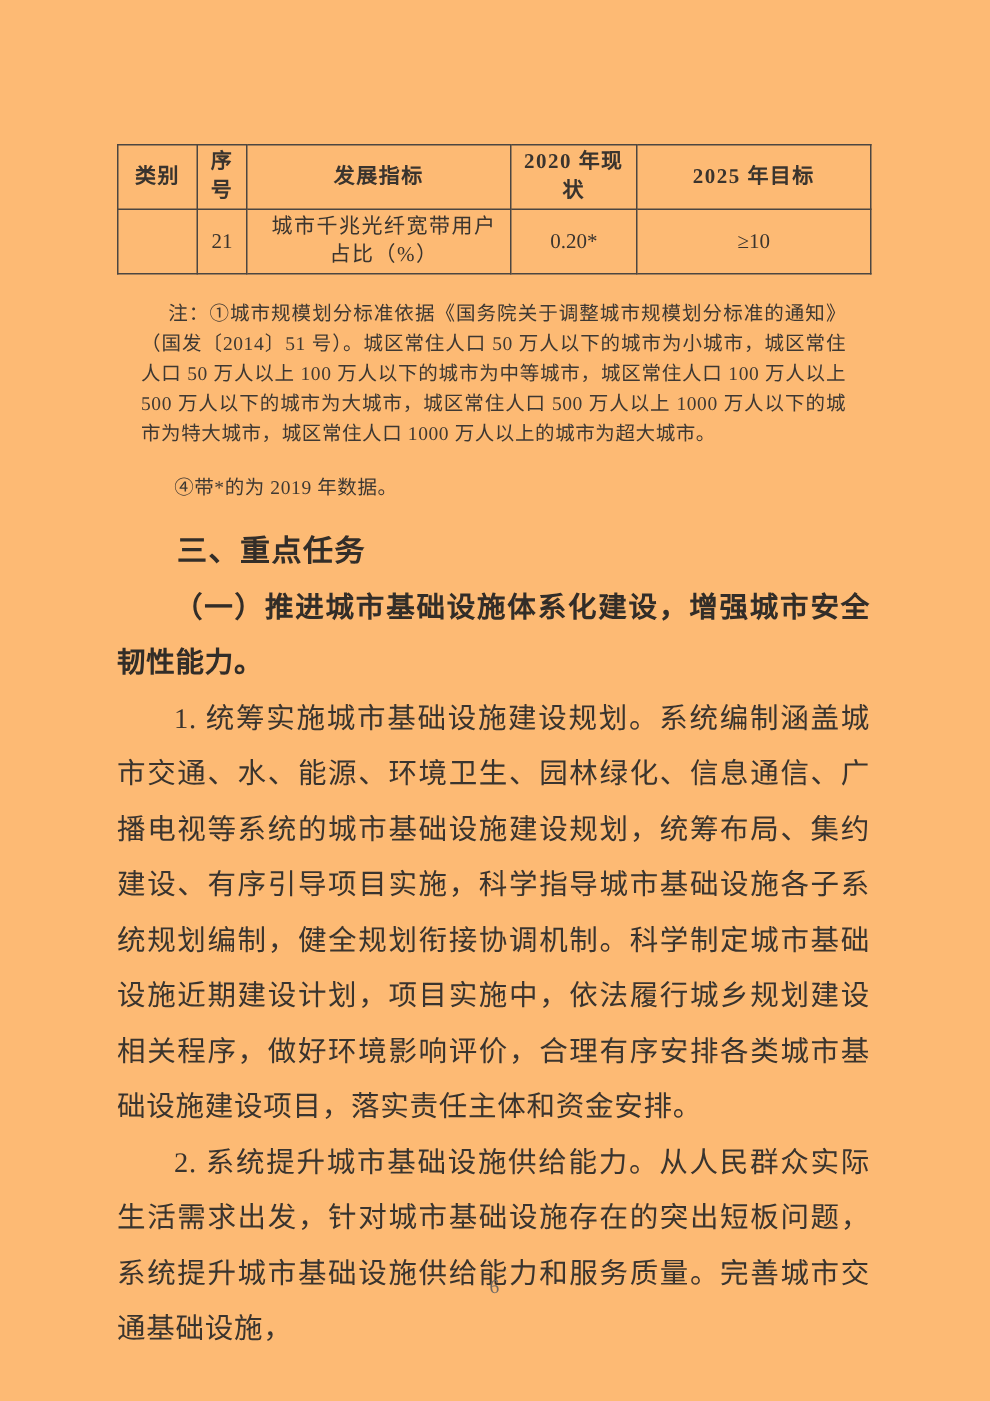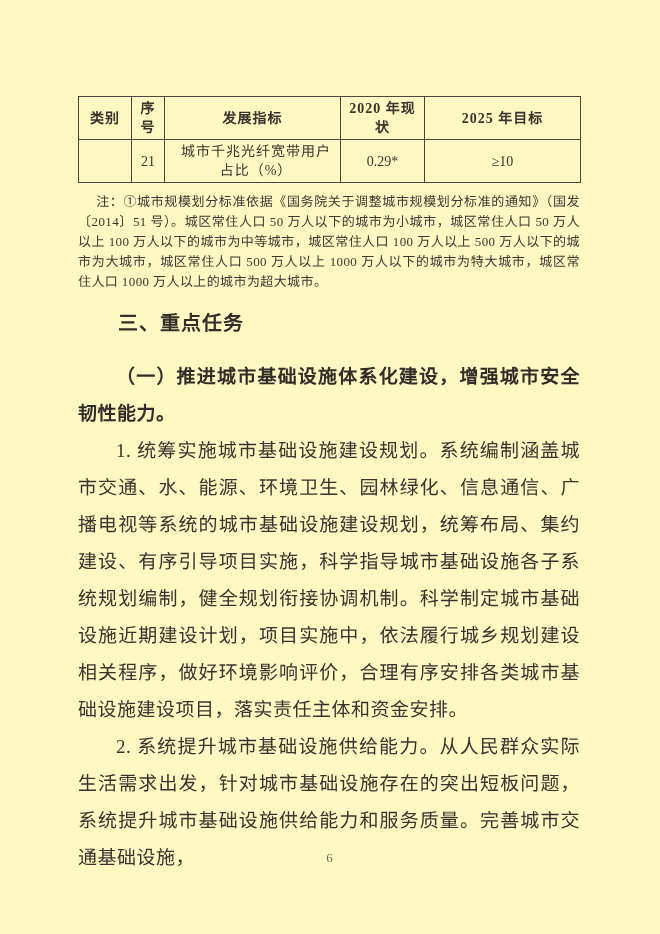--- a/index.html
+++ b/index.html
@@ -5,21 +5,21 @@
   html, body {
     margin: 0;
     padding: 0;
     background: #f6f6f6;
   }
   .page {
     position: relative;
     width: 660px;
     height: 934px;
     margin: 0 auto;
-    background: #fef9c3;
+    background: #fdba74;
     color: #3a342e;
     font-family: "Liberation Serif", "DejaVu Serif", serif;
     overflow: hidden;
     box-sizing: border-box;
   }
   .content {
     position: absolute;
     left: 78px;
     top: 96px;
     width: 502px;
@@ -61,21 +61,21 @@
   }
   
   .notes {
     margin-top: 9px;
     font-size: 13px;
     line-height: 20px;
     text-align: justify;
     letter-spacing: 0.4px;
     color: #3e3832;
   }
-  .notes p { margin: 0; }
+  .notes p { margin: 16px; }
   .notes p.note-first { text-indent: 1.4em; }
   .notes p.note-sub   { text-indent: 1.7em; }
   
   .section-heading {
     margin: 15px 0 0 0;
     font-family: "Liberation Sans", "DejaVu Sans", sans-serif;
     font-size: 20px;
     font-weight: bold;
     text-indent: 2em;
     color: #332e29;
@@ -84,21 +84,21 @@
   .body-text {
     margin: 0;
     font-size: 19px;
     line-height: 37px;
     text-align: justify;
     text-indent: 2em;
     letter-spacing: 0.5px;
     color: #3a342e;
   }
   .subsection-heading {
-    margin-top: 22px;
+    margin-top: 7px;
     font-weight: bold;
     color: #322d28;
   }
   
   .page-number {
     position: absolute;
     left: 0;
     top: 850px;
     width: 660px;
     text-align: center;
@@ -128,28 +128,29 @@
           <th>发展指标</th>
           <th>2020 年现状</th>
           <th>2025 年目标</th>
         </tr>
       </thead>
       <tbody>
         <tr>
           <td></td>
           <td>21</td>
           <td class="cell-indicator">城市千兆光纤宽带用户占比（%）</td>
-          <td>0.29*</td>
+          <td>0.20*</td>
           <td>≥10</td>
         </tr>
       </tbody>
     </table>
 
     <div class="notes">
       <p class="note-first">注：①城市规模划分标准依据《国务院关于调整城市规模划分标准的通知》（国发〔2014〕51 号）。城区常住人口 50 万人以下的城市为小城市，城区常住人口 50 万人以上 100 万人以下的城市为中等城市，城区常住人口 100 万人以上 500 万人以下的城市为大城市，城区常住人口 500 万人以上 1000 万人以下的城市为特大城市，城区常住人口 1000 万人以上的城市为超大城市。</p>
+      <p class="note-sub">④带*的为 2019 年数据。</p>
     </div>
 
     <h3 class="section-heading">三、重点任务</h3>
 
     <p class="body-text subsection-heading">（一）推进城市基础设施体系化建设，增强城市安全韧性能力。</p>
 
     <p class="body-text">1. 统筹实施城市基础设施建设规划。系统编制涵盖城市交通、水、能源、环境卫生、园林绿化、信息通信、广播电视等系统的城市基础设施建设规划，统筹布局、集约建设、有序引导项目实施，科学指导城市基础设施各子系统规划编制，健全规划衔接协调机制。科学制定城市基础设施近期建设计划，项目实施中，依法履行城乡规划建设相关程序，做好环境影响评价，合理有序安排各类城市基础设施建设项目，落实责任主体和资金安排。</p>
 
     <p class="body-text">2. 系统提升城市基础设施供给能力。从人民群众实际生活需求出发，针对城市基础设施存在的突出短板问题，系统提升城市基础设施供给能力和服务质量。完善城市交通基础设施，</p>
 

